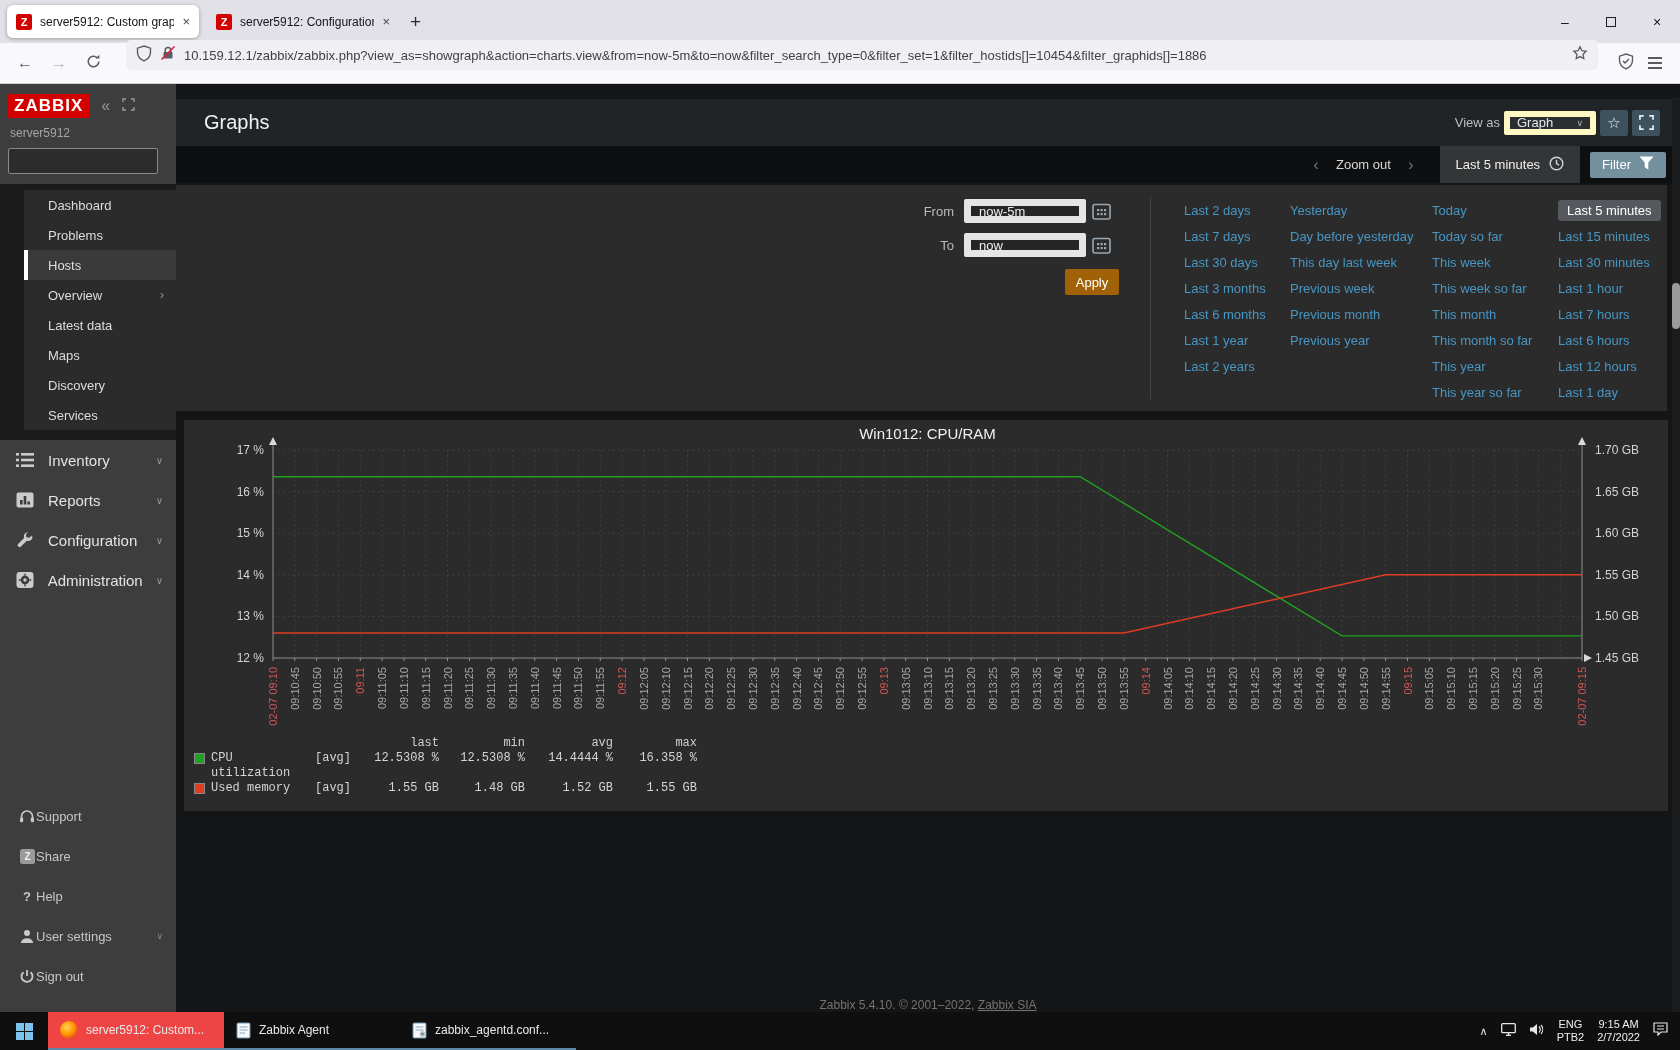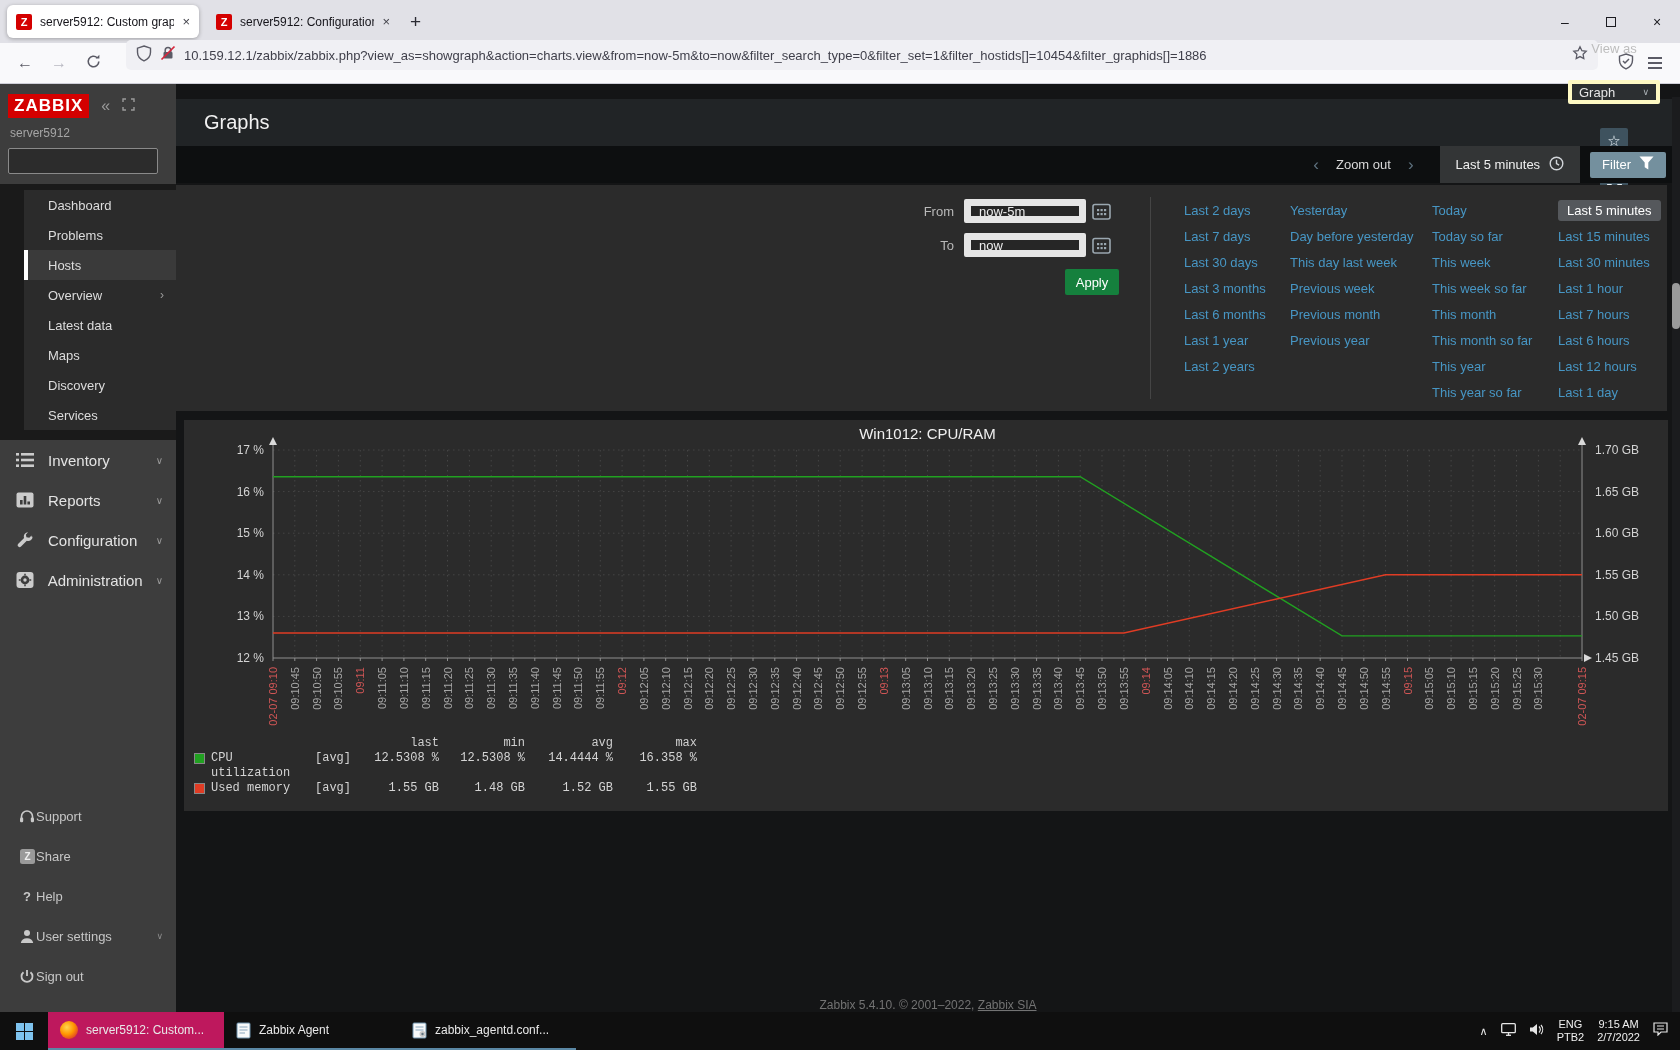--- a/index.html
+++ b/index.html
@@ -51,38 +51,38 @@
   .sb-sub-item .arr{margin-left:auto;color:#9a9a9a;font-size:12px;}
   .sb-footer{position:absolute;left:0;top:712px;width:176px;}
   .sb-f-item{height:40px;display:flex;align-items:center;padding:0 13px 0 18px;color:#c6c6c6;font-size:13px;}
   .sb-f-item .ic{width:18px;display:flex;justify-content:center;}
   .sb-f-item .chev{margin-left:auto;color:#8d8d8d;font-size:9px;}
 
   
   .main{position:absolute;left:176px;top:13px;width:1504px;height:928px;}
   .pg-header{position:absolute;top:2px;left:0;width:1504px;height:47px;background:#212426;display:flex;align-items:center;padding:0 12px 0 28px;}
   .pg-title{font-size:20px;color:#f1f1f1;}
-  .header-right{margin-left:auto;display:flex;align-items:center;gap:24px;margin-right:8px;flex-direction:column;}
+  .header-right{margin-left:auto;display:flex;align-items:center;gap:4px;margin-right:8px;}
   .viewas-label{font-size:13px;color:#bdbdbd;}
-  .viewas{width:92px;height:24px;background:#2c2f31;border:4px solid #fef9c3;color:#e6e6e6;font-size:13px;display:flex;align-items:center;justify-content:space-between;padding:0 7px;border-radius:2px;}
+  .viewas{width:92px;height:24px;background:#2c2f31;border:6px solid #fef9c3;color:#e6e6e6;font-size:13px;display:flex;align-items:center;justify-content:space-between;padding:0 7px;border-radius:2px;}
   .viewas .car{font-size:9px;color:#aeb4b8;}
   .hbtn{width:28px;height:26px;background:#3e525e;border-radius:2px;display:flex;align-items:center;justify-content:center;color:#e8f0f5;font-size:15px;}
   .time-row{position:absolute;top:49px;left:0;width:1504px;height:37px;background:#0d0f10;display:flex;align-items:center;justify-content:flex-end;}
   .zoomout{display:flex;align-items:center;gap:17px;color:#d9d9d9;font-size:13px;margin-right:26px;}
   .chev-lr{color:#5f7380;font-size:17px;}
   .range-tab{height:37px;background:#333536;display:flex;align-items:center;gap:9px;padding:0 16px;color:#f0f0f0;font-size:13px;}
   .filter-btn{height:26px;background:#74909e;border-radius:2px;display:flex;align-items:center;gap:8px;padding:0 12px;color:#fff;font-size:13px;margin:0 14px 0 10px;}
 
   .filter-panel{position:absolute;top:88px;left:0;width:1491px;height:226px;background:#2b2b2b;}
   .frow{position:absolute;left:566px;display:flex;align-items:center;}
   .frow.r1{top:14px;} .frow.r2{top:48px;}
   .f-label{width:212px;text-align:right;font-size:13px;color:#b9b9b9;margin-right:10px;}
   .f-input{width:122px;height:24px;background:#262626;border:7px solid #e5e5e5;border-radius:2px;color:#ececec;font-size:13px;padding:0 8px;font-family:"Liberation Sans",sans-serif;}
   .cal-btn{margin-left:6px;display:flex;align-items:center;}
-  .apply-btn{position:absolute;left:889px;top:84px;width:54px;height:26px;background:#15803d;border-radius:2px;color:#fff;font-size:13px;display:flex;align-items:center;justify-content:center;}
+  .apply-btn{position:absolute;left:889px;top:84px;width:54px;height:26px;background:#a16207;border-radius:2px;color:#fff;font-size:13px;display:flex;align-items:center;justify-content:center;}
   .f-divider{position:absolute;left:974px;top:12px;width:1px;height:202px;background:#454545;}
   .qcol{position:absolute;top:12px;}
   .qrow{height:26px;display:flex;align-items:center;}
   .qlink{font-size:13px;color:#4796c4;}
   .qlink.sel{background:#55585c;color:#fff;padding:3px 9px;border-radius:3px;}
 
   .chart-panel{position:absolute;top:323px;left:8px;width:1484px;height:391px;background:#2b2b2b;}
   .lg{position:absolute;left:10px;top:316px;font-size:12px;color:#d5d5d5;}
   .lg-grid{display:grid;grid-template-columns:17px 104px 58px 66px 86px 88px 84px;line-height:15px;font-family:Liberation Mono, monospace;}
   .lg-grid .num{text-align:right;}
@@ -93,21 +93,21 @@
   .lg-cond{margin-left:32px;}
   .pg-footer{position:absolute;top:901px;left:0;width:1504px;text-align:center;font-size:12px;color:#737373;}
   .pg-footer .lnk{text-decoration:underline;}
   .pscroll{position:absolute;right:0;top:0;width:8px;height:928px;background:#1b1c1e;}
   .pscroll .thumb{position:absolute;left:0;top:186px;width:8px;height:46px;background:#9a9a9a;border-radius:4px;}
 
   
   .taskbar{position:absolute;left:0;top:1012px;width:1680px;height:38px;background:#0f0f0f;display:flex;align-items:stretch;}
   .tb-start{width:48px;display:flex;align-items:center;justify-content:center;}
   .tb-app{display:flex;align-items:center;gap:8px;padding:0 12px;width:176px;border-bottom:2px solid #5b88a5;color:#e8e8e8;font-size:12px;}
-  .tb-app.active{background:#be185d;}
+  .tb-app.active{background:#ef4444;}
   .tb-app .lbl{white-space:nowrap;overflow:hidden;}
   .ff-icon{flex:0 0 18px;width:18px;height:18px;border-radius:50%;background:radial-gradient(circle at 38% 35%,#ffd54f,#ff9500 45%,#e95420 70%,#a82408 95%);}
   .tray{margin-left:auto;display:flex;align-items:center;gap:13px;padding-right:12px;color:#fff;}
   .tray .caret{font-size:11px;color:#e6e6e6;}
   .tray-2l{display:flex;flex-direction:column;align-items:center;font-size:11px;line-height:13px;color:#f0f0f0;}
 </style>
 </head>
 <body>
 
 <div class="screen">

